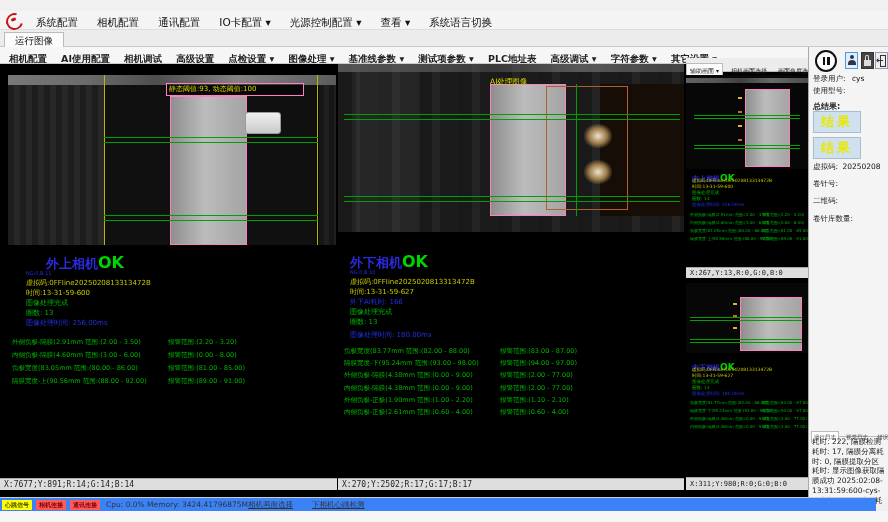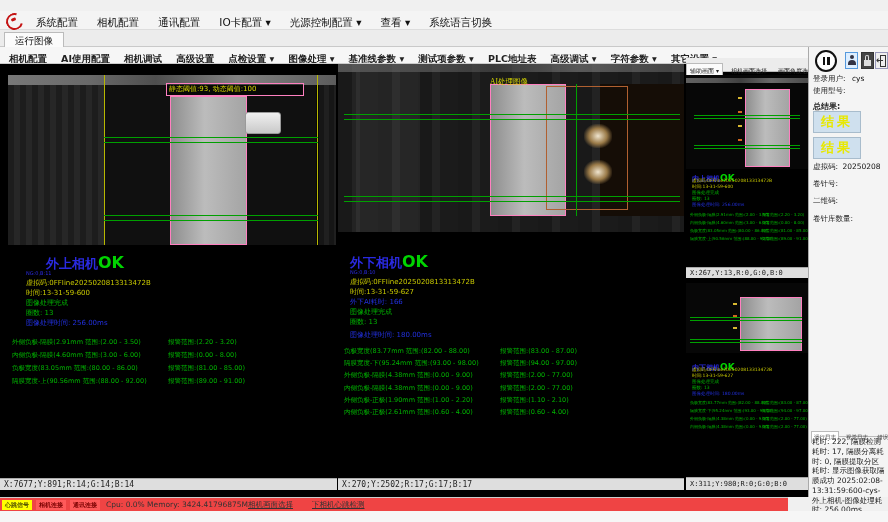--- a/index.html
+++ b/index.html
@@ -27,21 +27,21 @@
   .tex{position:absolute;background:repeating-linear-gradient(90deg,#1d1d1d 0 6px,#272727 6px 12px);}
   .yline{position:absolute;width:1px;background:#b8b800;}
   .gline{position:absolute;height:1px;background:#00a000;}
   .gvline{position:absolute;width:1px;background:#00a000;}
   .electrode{position:absolute;background:linear-gradient(90deg,#8e8e8e,#bcbcbc 45%,#a4a4a4);border:1px solid #ff80c0;box-sizing:border-box;}
   .orect{position:absolute;border:1px solid #b06030;box-sizing:border-box;}
   .glow{position:absolute;background:radial-gradient(ellipse at center,#efe4ce 0%,#9a7a48 45%,rgba(40,24,8,0) 75%);}
   .fleck{position:absolute;width:4px;height:2px;background:#d8b830;}
   .connector{position:absolute;background:linear-gradient(180deg,#f0f0f0,#c9c9c9);border-radius:3px;border:1px solid #9a9a9a;box-sizing:border-box;}
   .roibox{position:absolute;border:1px solid #ff80c0;background:rgba(0,0,0,.45);color:#d8d800;font-size:7px;line-height:11px;padding:0 2px;box-sizing:border-box;white-space:nowrap;}
-  .ailabel{position:absolute;color:#d8d800;font-size:7.5px;white-space:nowrap;font-family:Liberation Serif, serif;}
+  .ailabel{position:absolute;color:#d8d800;font-size:7.5px;white-space:nowrap;}
   
   .ov{position:absolute;white-space:nowrap;}
   .camtitle{font-size:13px;font-weight:bold;color:#2a2ae0;}
   .okbig{font-size:16px;font-weight:bold;color:#00d400;}
   .ng{font-size:5px;color:#2a2ae0;}
   .y{color:#c8c800;font-size:7px;}
   .g{color:#00b400;font-size:7px;}
   .b{color:#2230e0;font-size:7px;}
   .mrow{position:absolute;white-space:nowrap;color:#00b400;font-size:6.5px;}
   .coordbar{position:absolute;background:#dedede;color:#222;font-size:8px;line-height:12px;padding-left:4px;box-sizing:border-box;font-family:"DejaVu Sans Mono",monospace;border-top:1px solid #aaa;}
@@ -69,21 +69,21 @@
   .doorarrow{position:absolute;left:0px;top:3px;font-size:9px;font-weight:bold;color:#333;line-height:9px;}
   .sbrow{position:absolute;font-size:7.5px;color:#222;white-space:nowrap;}
   .sbval{color:#111;}
   .resultbox{position:absolute;left:4px;width:48px;height:22px;background:#cfe0ee;border:1px solid #a8bccc;box-sizing:border-box;
              color:#e8e800;font-weight:bold;font-size:13px;text-align:center;line-height:20px;letter-spacing:3px;}
   #logtabs{position:absolute;left:2px;top:377px;width:76px;height:12px;border-bottom:1px solid #bbb;white-space:nowrap;}
   .logtab{display:inline-block;font-size:5.5px;line-height:11px;padding:0 2px;color:#333;}
   .logtab.active{background:#fff;border:1px solid #bbb;border-bottom:none;}
   #logtext{position:absolute;left:3px;top:390px;width:74px;font-size:7.5px;line-height:1.3;color:#222;word-break:break-all;}
   
-  #statusbar{left:0;top:497px;width:788px;height:14px;background:#ef4444;border-top:1px solid #ccc;box-sizing:border-box;}
+  #statusbar{left:0;top:497px;width:876px;height:14px;background:#3b82f6;border-top:1px solid #ccc;box-sizing:border-box;}
   .badge{position:absolute;top:2px;height:10px;font-size:6px;line-height:10px;padding:0 3px;font-weight:bold;}
   .badge.yellow{background:#ffff00;color:#555500;}
   .badge.red{background:#ff5a5a;color:#7a0000;}
   .statustext{position:absolute;top:2px;font-size:7.5px;color:#333;white-space:nowrap;}
   #bottomfill{left:0;top:511px;width:888px;height:11px;background:#f6f6f6;}
 </style>
 </head>
 <body>
 
 <div id="app">

